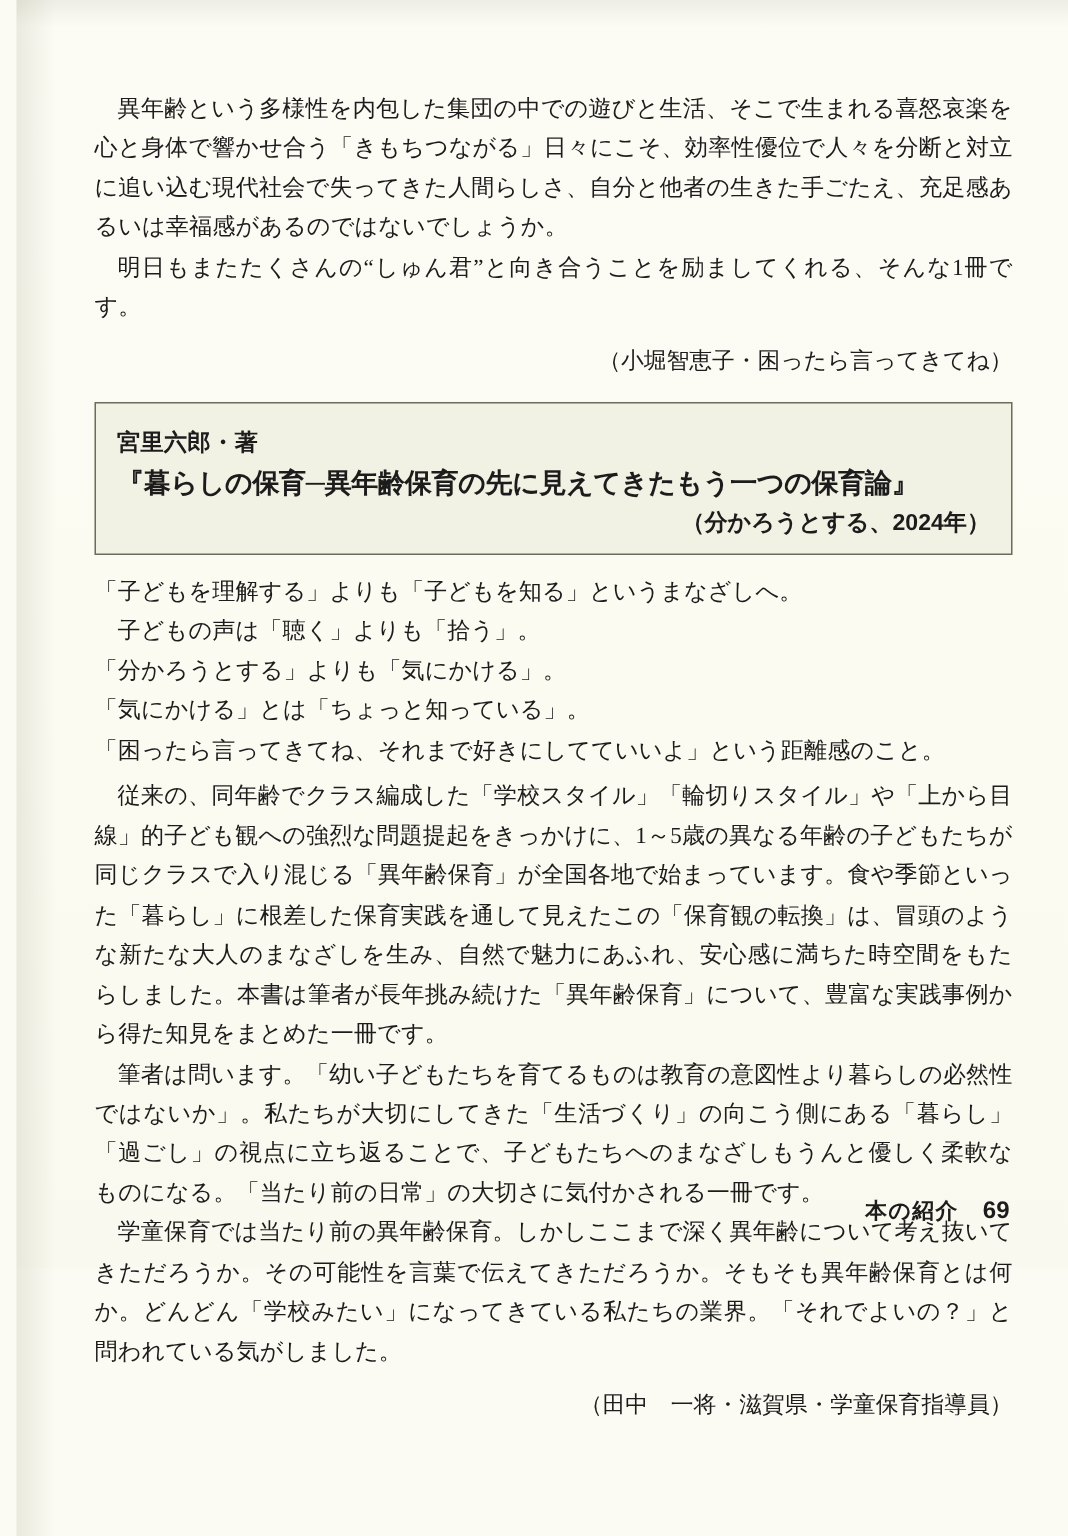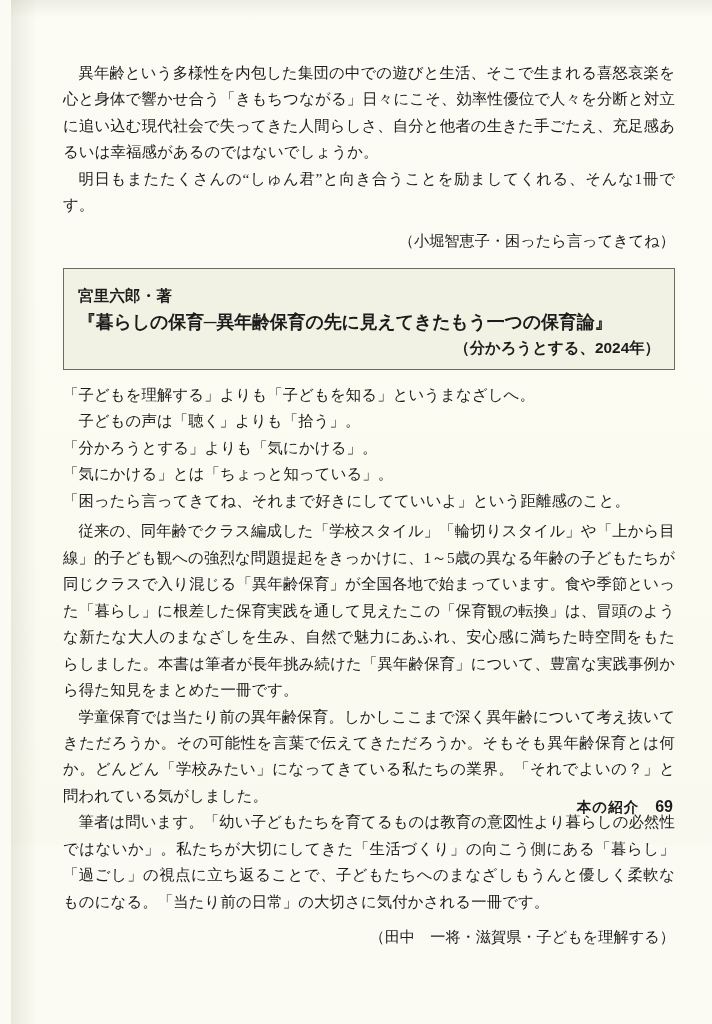--- a/index.html
+++ b/index.html
@@ -151,25 +151,25 @@
     <div class="body-section">
       <p>「子どもを理解する」よりも「子どもを知る」というまなざしへ。</p>
       <p class="indent">子どもの声は「聴く」よりも「拾う」。</p>
       <p>「分かろうとする」よりも「気にかける」。</p>
       <p>「気にかける」とは「ちょっと知っている」。</p>
       <p>「困ったら言ってきてね、それまで好きにしてていいよ」という距離感のこと。</p>
     </div>
 
     <div class="section-gap">
       <p class="indent">従来の、同年齢でクラス編成した「学校スタイル」「輪切りスタイル」や「上から目線」的子ども観への強烈な問題提起をきっかけに、1～5歳の異なる年齢の子どもたちが同じクラスで入り混じる「異年齢保育」が全国各地で始まっています。食や季節といった「暮らし」に根差した保育実践を通して見えたこの「保育観の転換」は、冒頭のような新たな大人のまなざしを生み、自然で魅力にあふれ、安心感に満ちた時空間をもたらしました。本書は筆者が長年挑み続けた「異年齢保育」について、豊富な実践事例から得た知見をまとめた一冊です。</p>
+      <p class="indent">筆者は問います。「幼い子どもたちを育てるものは教育の意図性より暮らしの必然性ではないか」。私たちが大切にしてきた「生活づくり」の向こう側にある「暮らし」「過ごし」の視点に立ち返ることで、子どもたちへのまなざしもうんと優しく柔軟なものになる。「当たり前の日常」の大切さに気付かされる一冊です。</p>
       <p class="indent">学童保育では当たり前の異年齢保育。しかしここまで深く異年齢について考え抜いてきただろうか。その可能性を言葉で伝えてきただろうか。そもそも異年齢保育とは何か。どんどん「学校みたい」になってきている私たちの業界。「それでよいの？」と問われている気がしました。</p>
-      <p class="indent">筆者は問います。「幼い子どもたちを育てるものは教育の意図性より暮らしの必然性ではないか」。私たちが大切にしてきた「生活づくり」の向こう側にある「暮らし」「過ごし」の視点に立ち返ることで、子どもたちへのまなざしもうんと優しく柔軟なものになる。「当たり前の日常」の大切さに気付かされる一冊です。</p>
     </div>
 
-    <div class="attrib">（田中　一将・滋賀県・子どもを理解する）</div>
+    <div class="attrib">（田中　一将・滋賀県・学童保育指導員）</div>
 
   </div>
 
   <div class="footer">
     <span class="footer-label">本の紹介</span>
     <span class="footer-page">69</span>
   </div>
 </div>
 
 </body></html>

